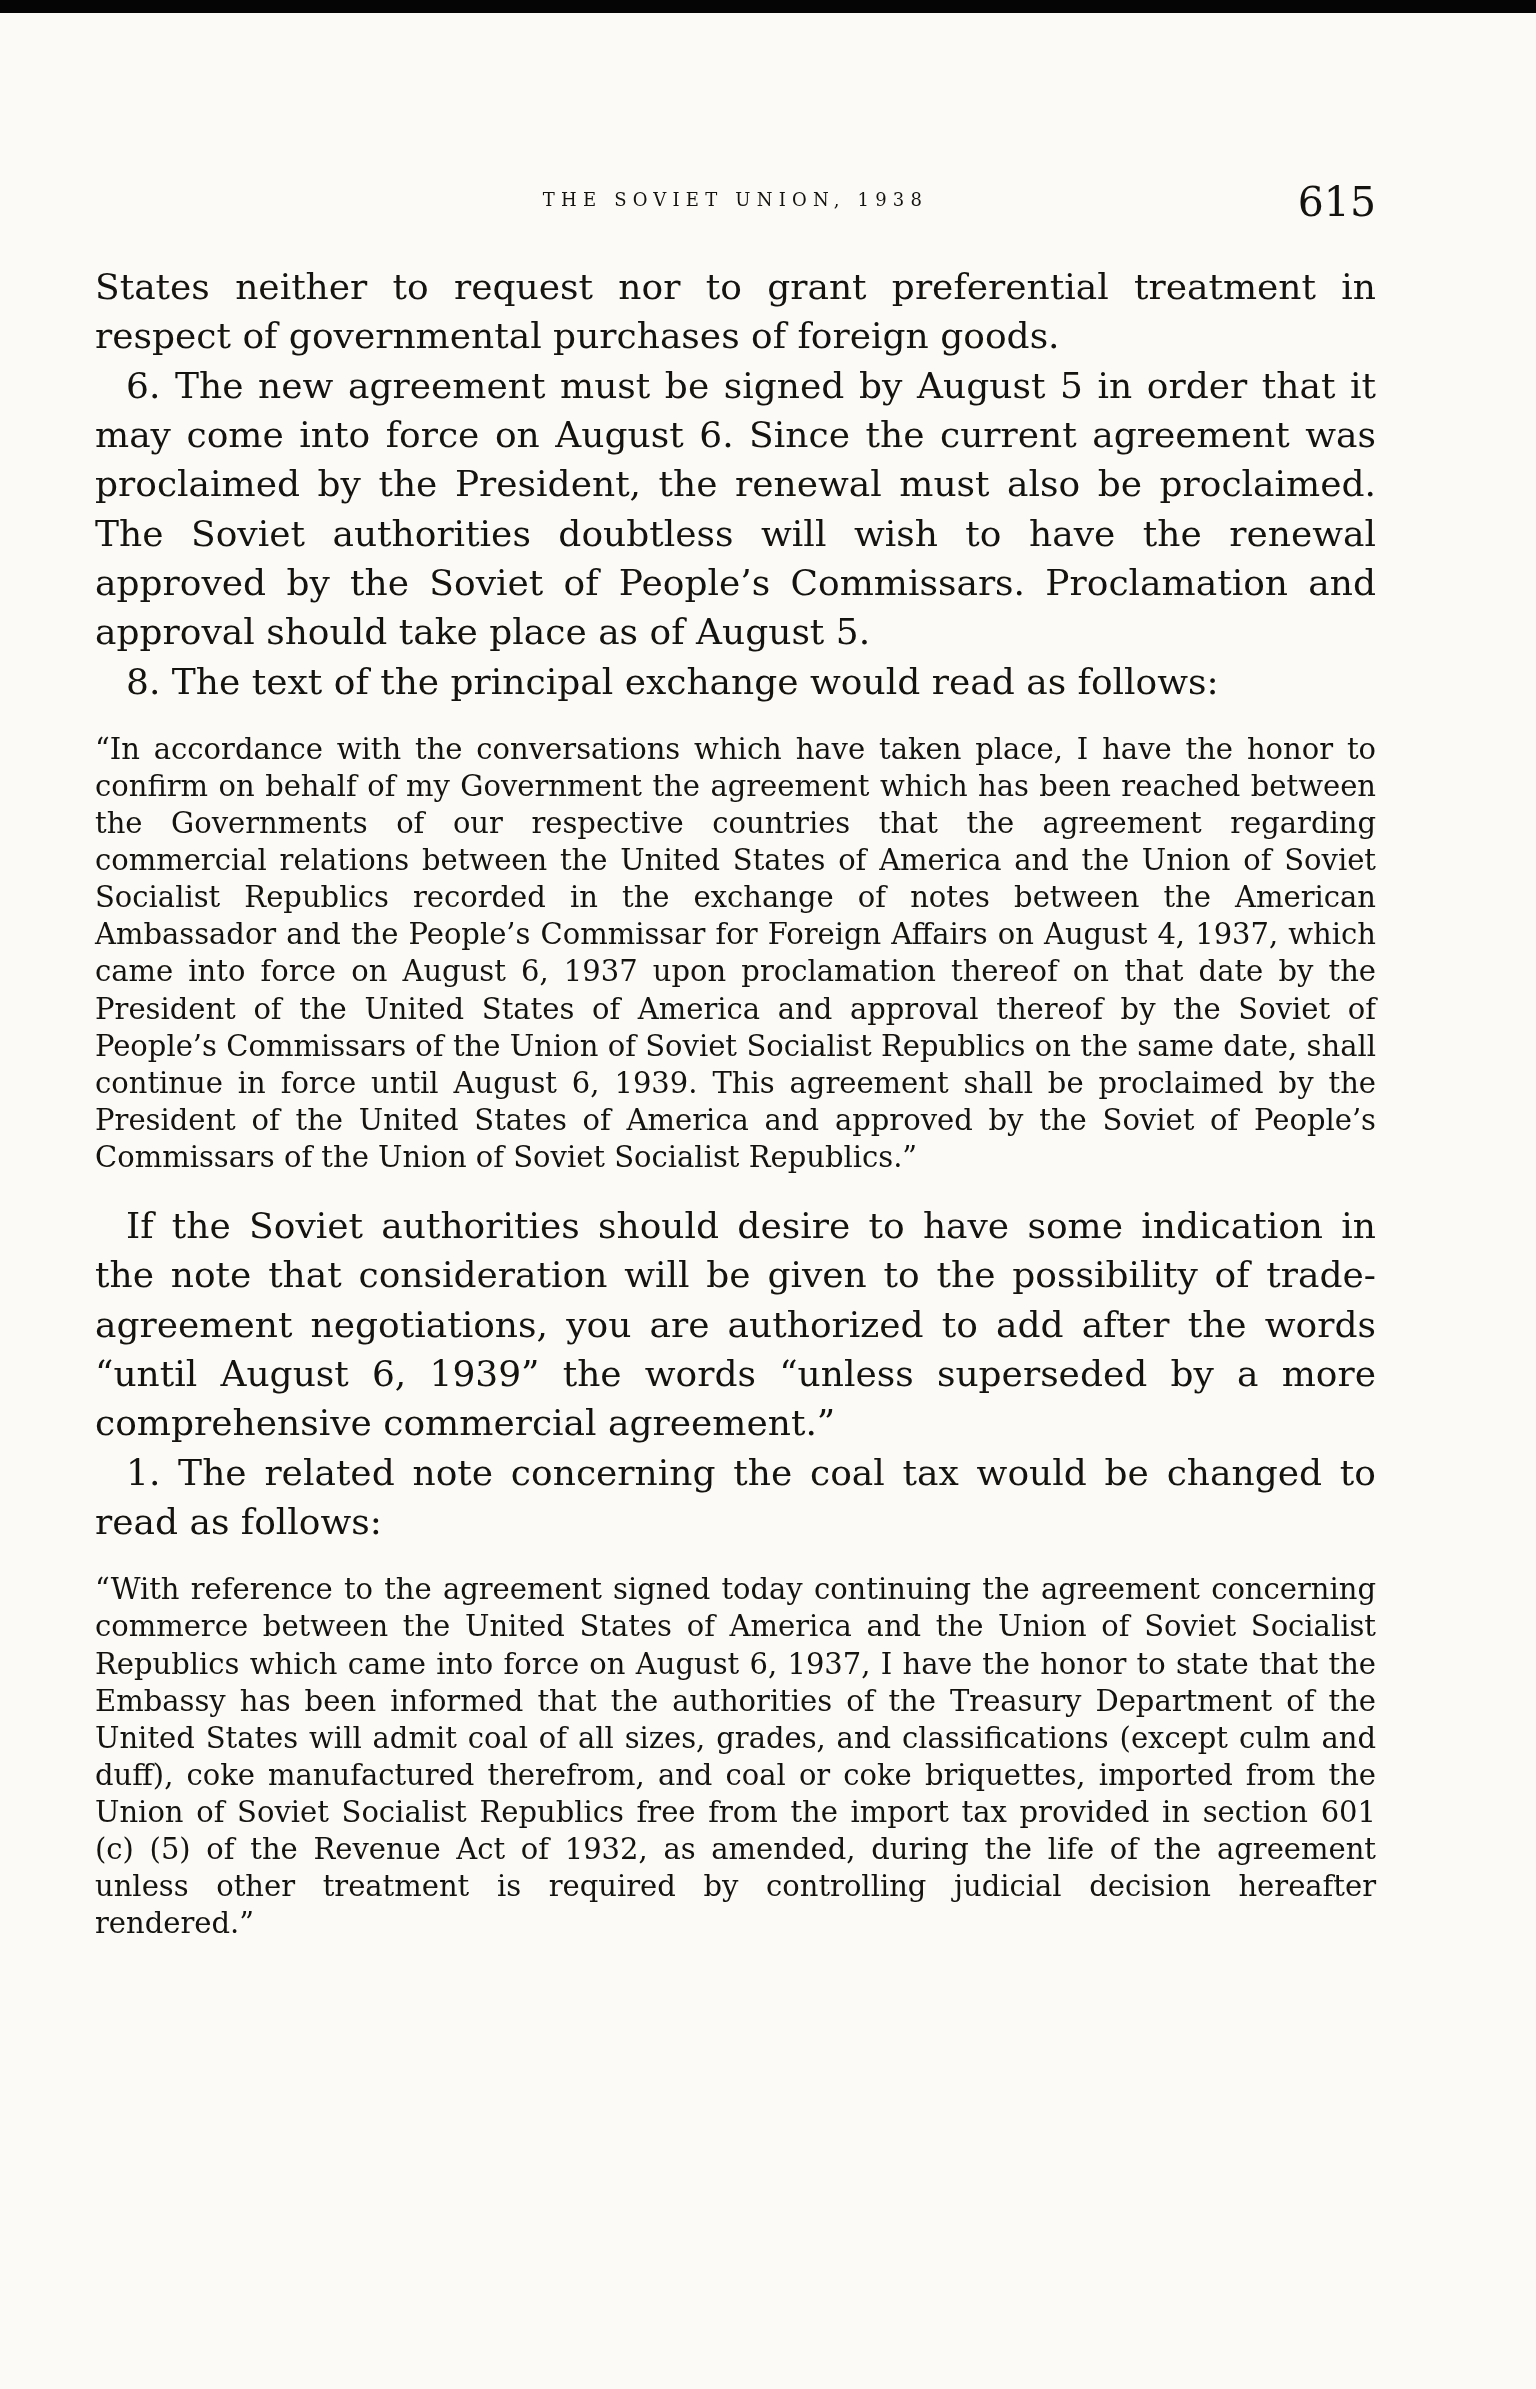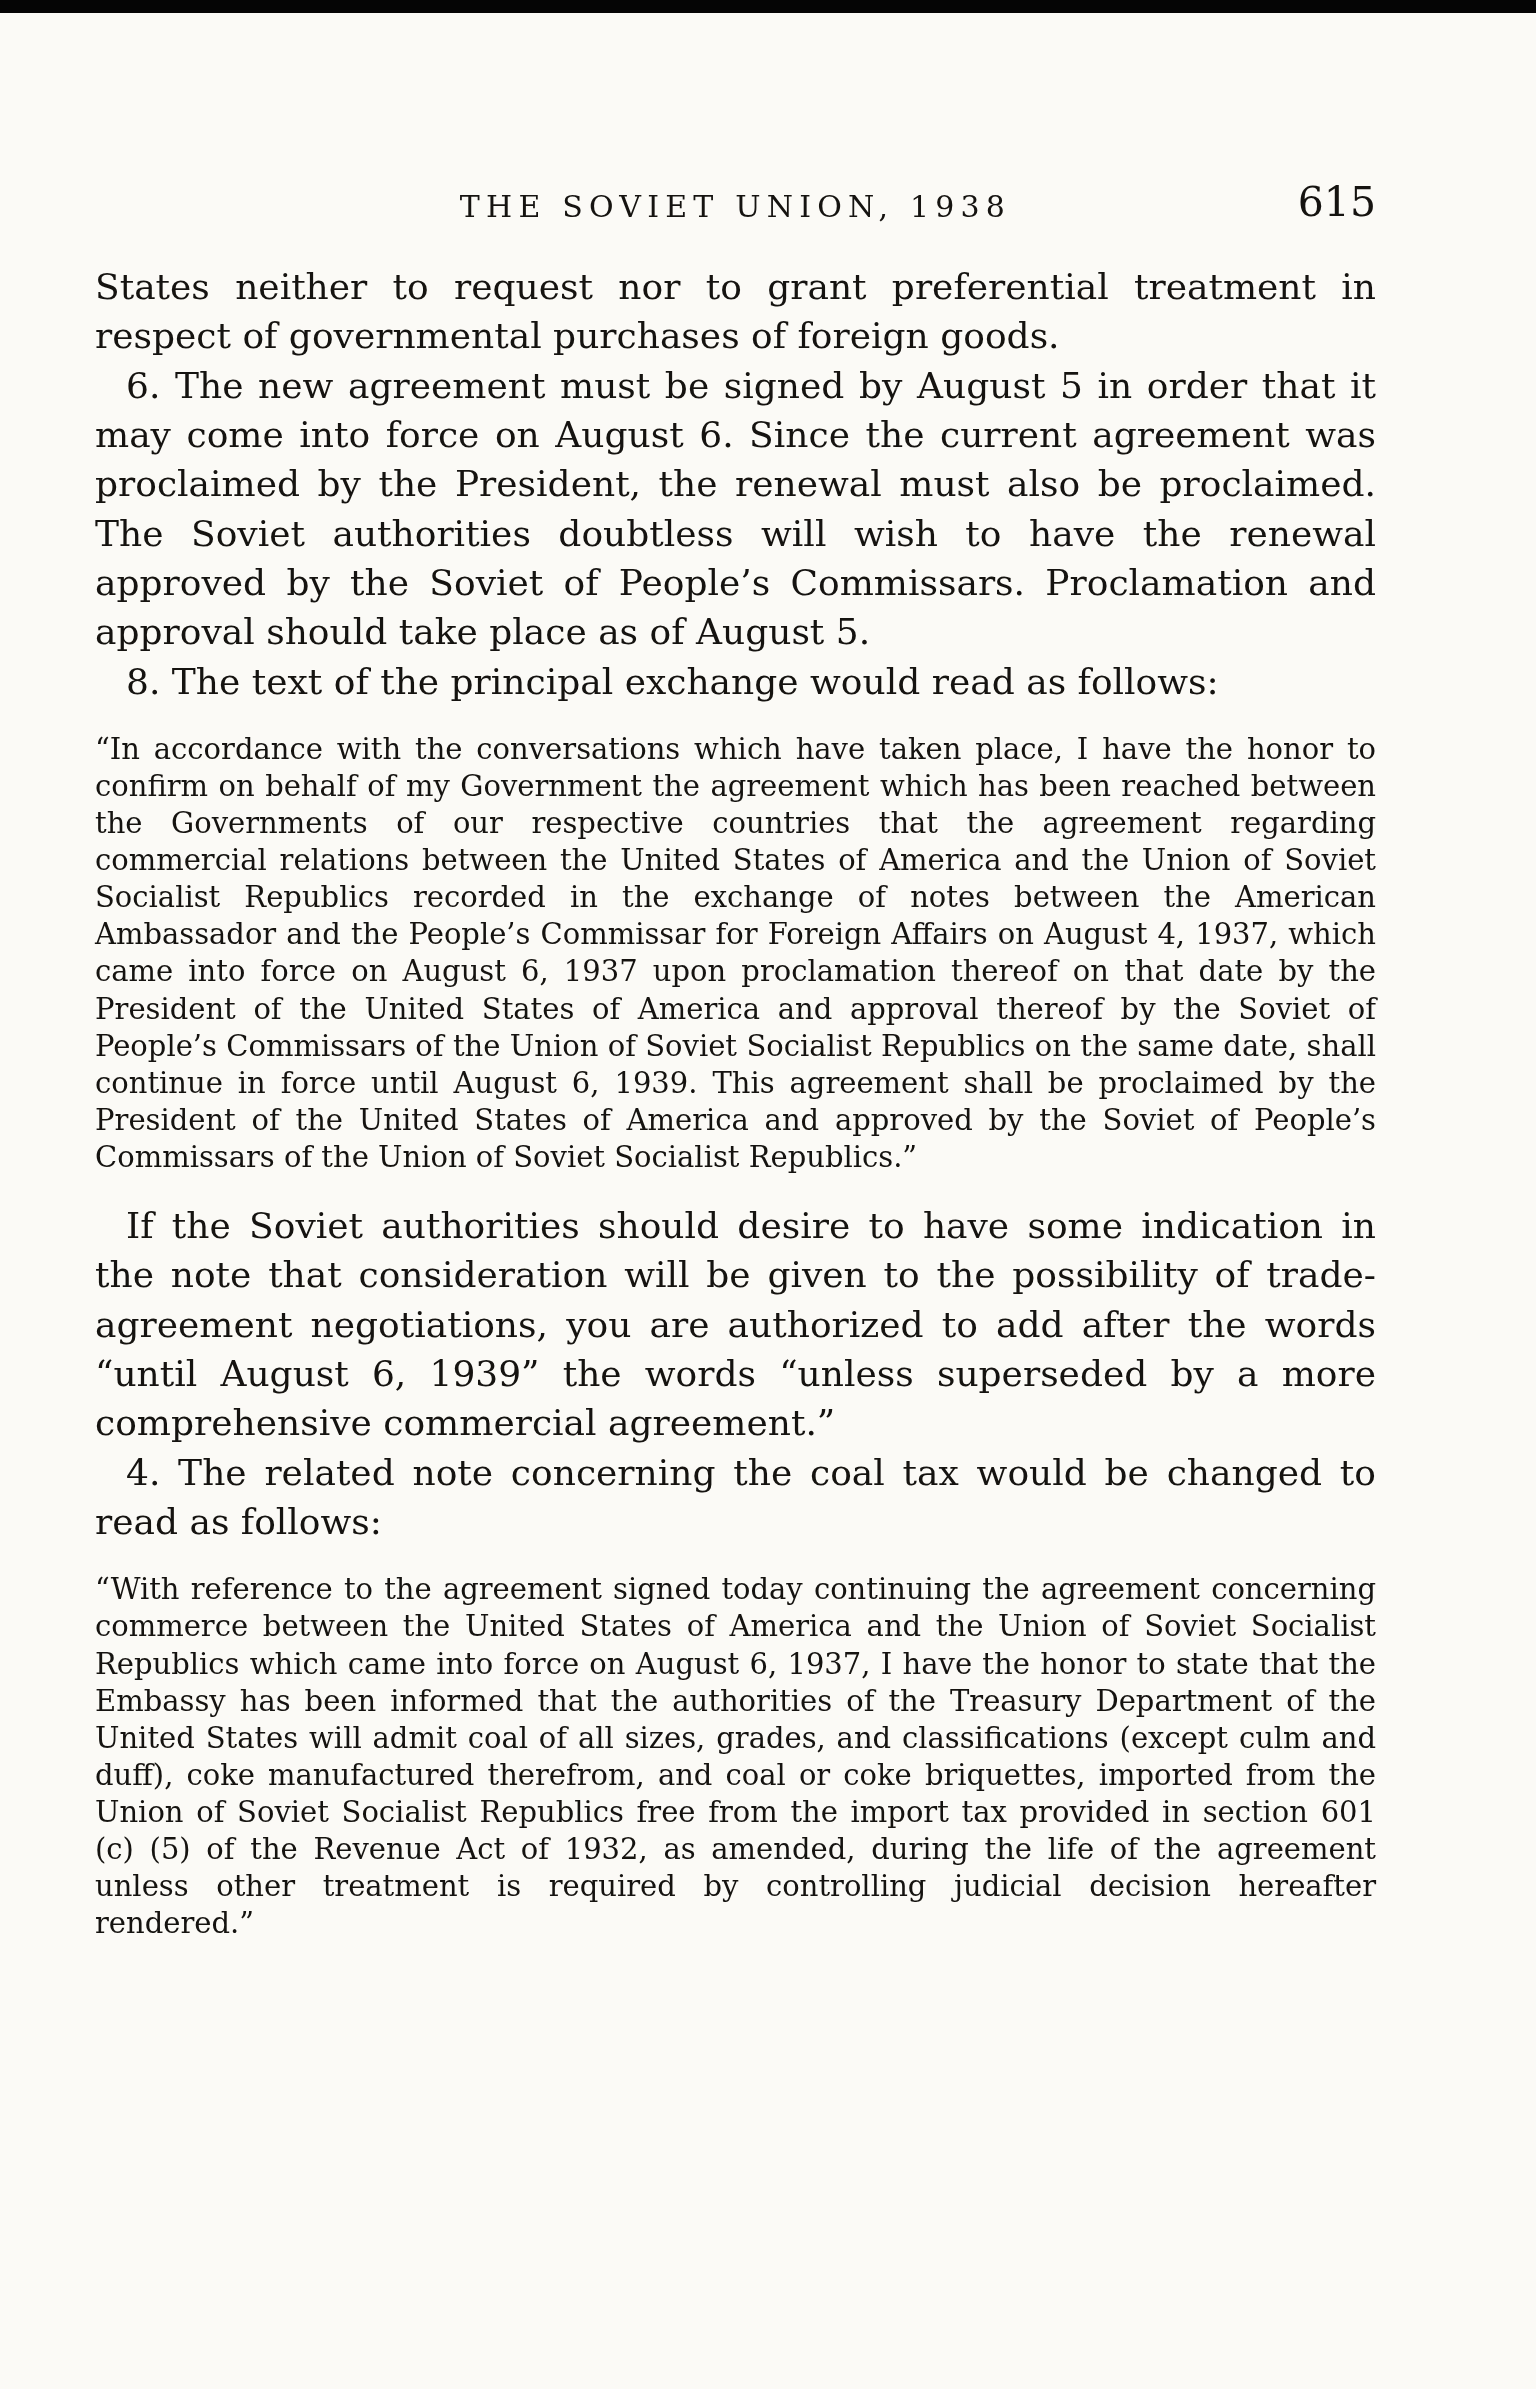--- a/index.html
+++ b/index.html
@@ -31,21 +31,21 @@
   .page-header {
     position: relative;
     height: 53px;
     margin-bottom: 31px;
   }
   .running-title {
     position: absolute;
     left: 50%;
     transform: translateX(-50%);
     top: 10.5px;
-    font-size: 30px;
+    font-size: 18px;
     letter-spacing: 6.2px;
     white-space: nowrap;
   }
   .page-number {
     position: absolute;
     right: 0;
     top: 0;
     font-size: 41px;
   }
   p {
@@ -84,18 +84,18 @@
 
   <p class="body-para indent">6. The new agreement must be signed by August 5 in order that it may come into force on August 6. Since the current agreement was proclaimed by the President, the renewal must also be proclaimed. The Soviet authorities doubtless will wish to have the renewal approved by the Soviet of People’s Commissars. Proclamation and approval should take place as of August 5.</p>
 
   <p class="body-para indent">8. The text of the principal exchange would read as follows:</p>
 
   <p class="quote-para">“In accordance with the conversations which have taken place, I have the honor to confirm on behalf of my Government the agreement which has been reached between the Governments of our respective countries that the agreement regarding commercial relations between the United States of America and the Union of Soviet Socialist Republics recorded in the exchange of notes between the American Ambassador and the People’s Commissar for Foreign Affairs on August 4, 1937, which came into force on August 6, 1937 upon proclamation thereof on that date by the President of the United States of America and approval thereof by the Soviet of People’s Commissars of the Union of Soviet Socialist Republics on the same date, shall continue in force until August 6, 1939. This agreement shall be proclaimed by the President of the United States of America and approved by the Soviet of People’s Commissars of the Union of Soviet Socialist Republics.”</p>
 
   <p class="body-para indent after-quote">If the Soviet authorities should desire to have some indication in the note that consideration will be given to the possibility of trade-agreement negotiations, you are authorized to add after the words “until August 6, 1939” the words “unless superseded by a more comprehensive commercial agreement.”</p>
 
 
-  <p class="body-para indent">4. The related note concerning the coal tax would be changed to read as follows:</p>
+  <p class="body-para indent">1. The related note concerning the coal tax would be changed to read as follows:</p>
 
   <p class="quote-para">“With reference to the agreement signed today continuing the agreement concerning commerce between the United States of America and the Union of Soviet Socialist Republics which came into force on August 6, 1937, I have the honor to state that the Embassy has been informed that the authorities of the Treasury Department of the United States will admit coal of all sizes, grades, and classifications (except culm and duff), coke manufactured therefrom, and coal or coke briquettes, imported from the Union of Soviet Socialist Republics free from the import tax provided in section 601 (c) (5) of the Revenue Act of 1932, as amended, during the life of the agreement unless other treatment is required by controlling judicial decision hereafter rendered.”</p>
 
 </div>
 
 
 </body></html>

